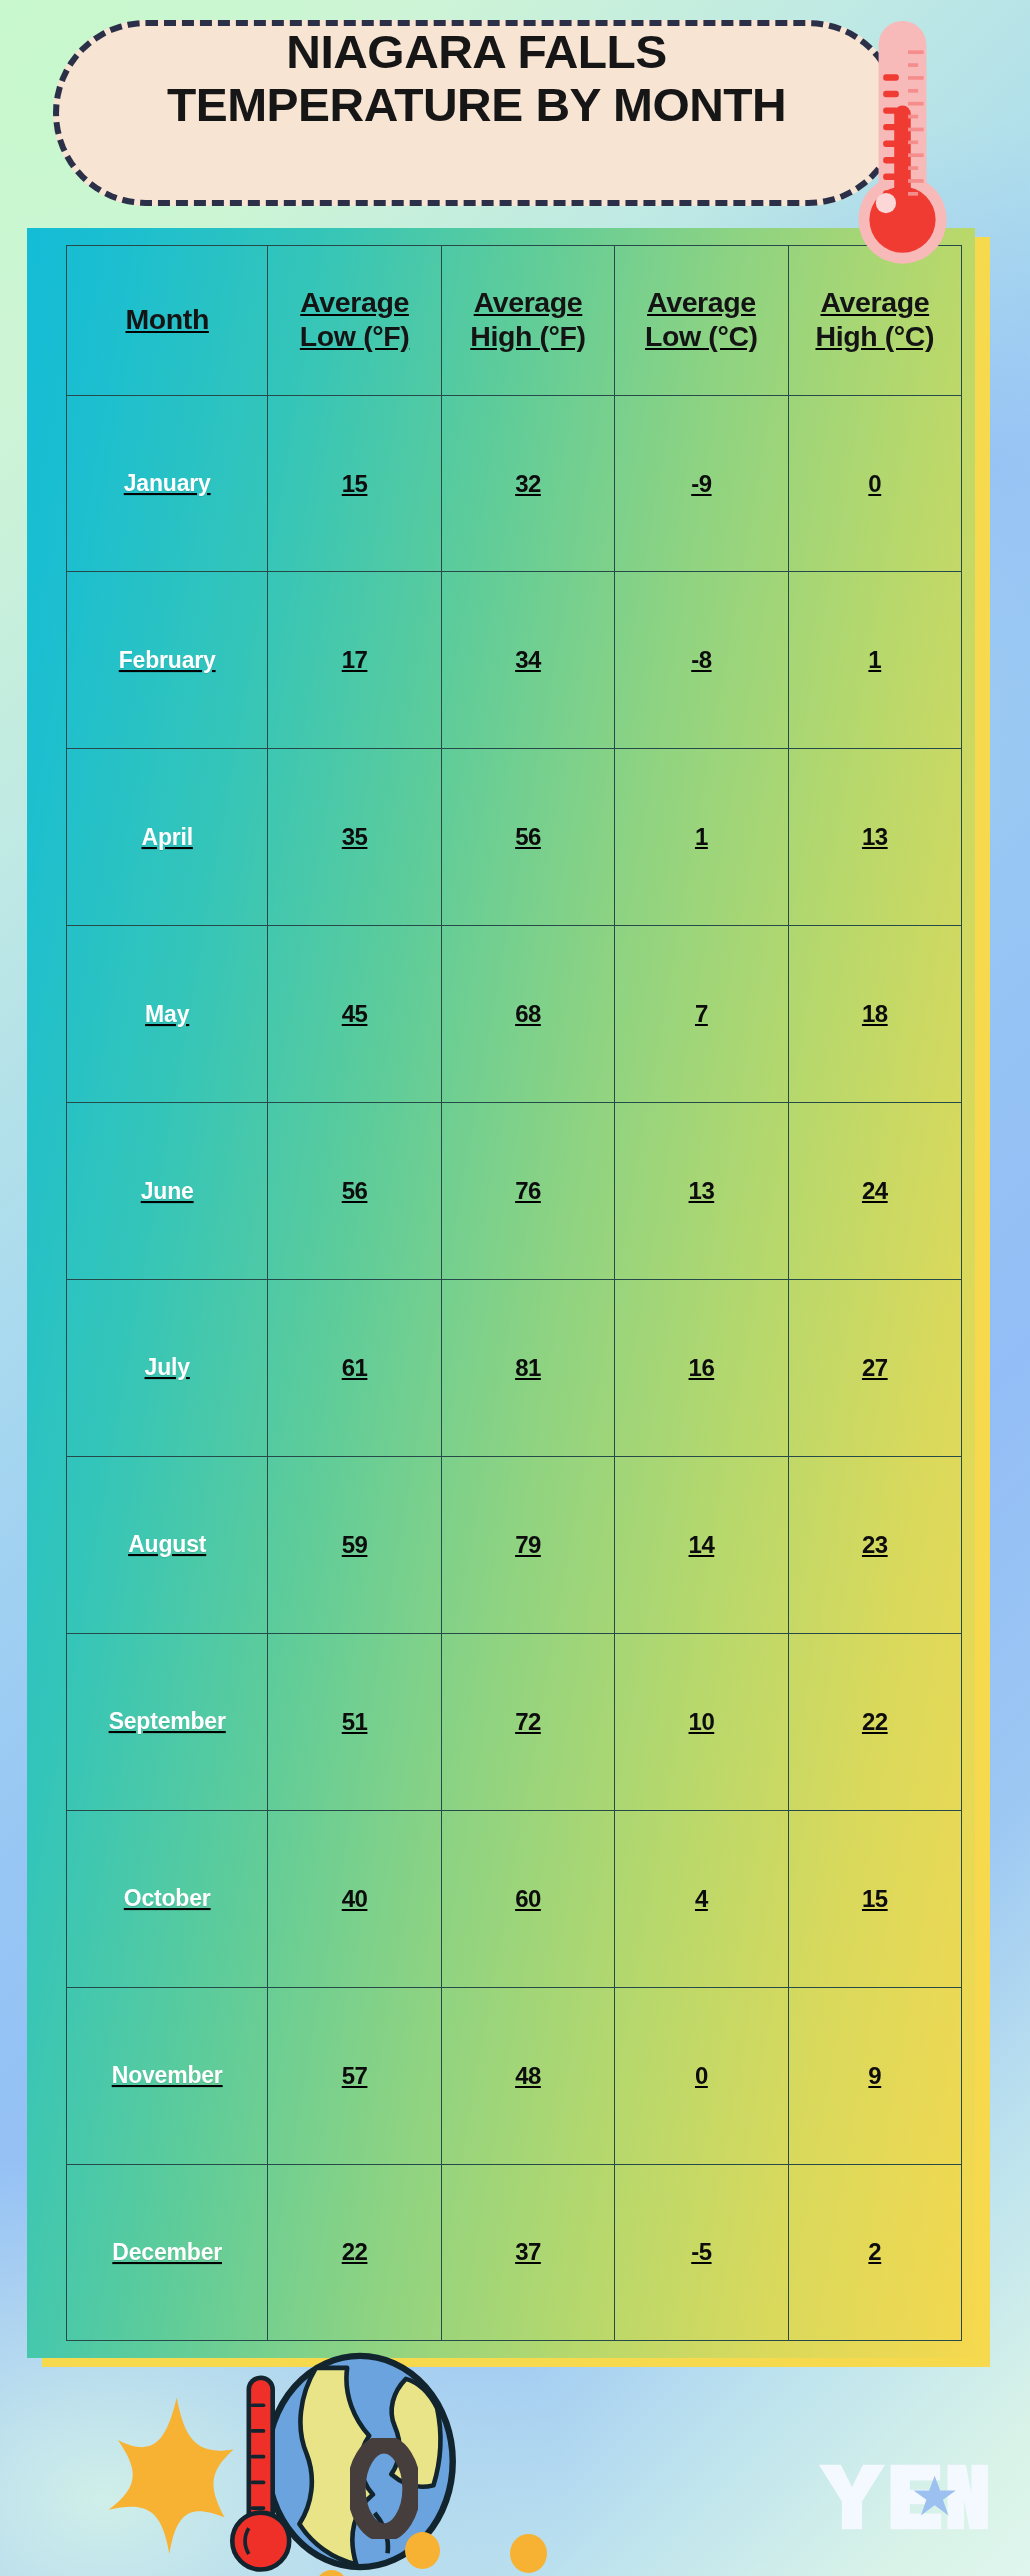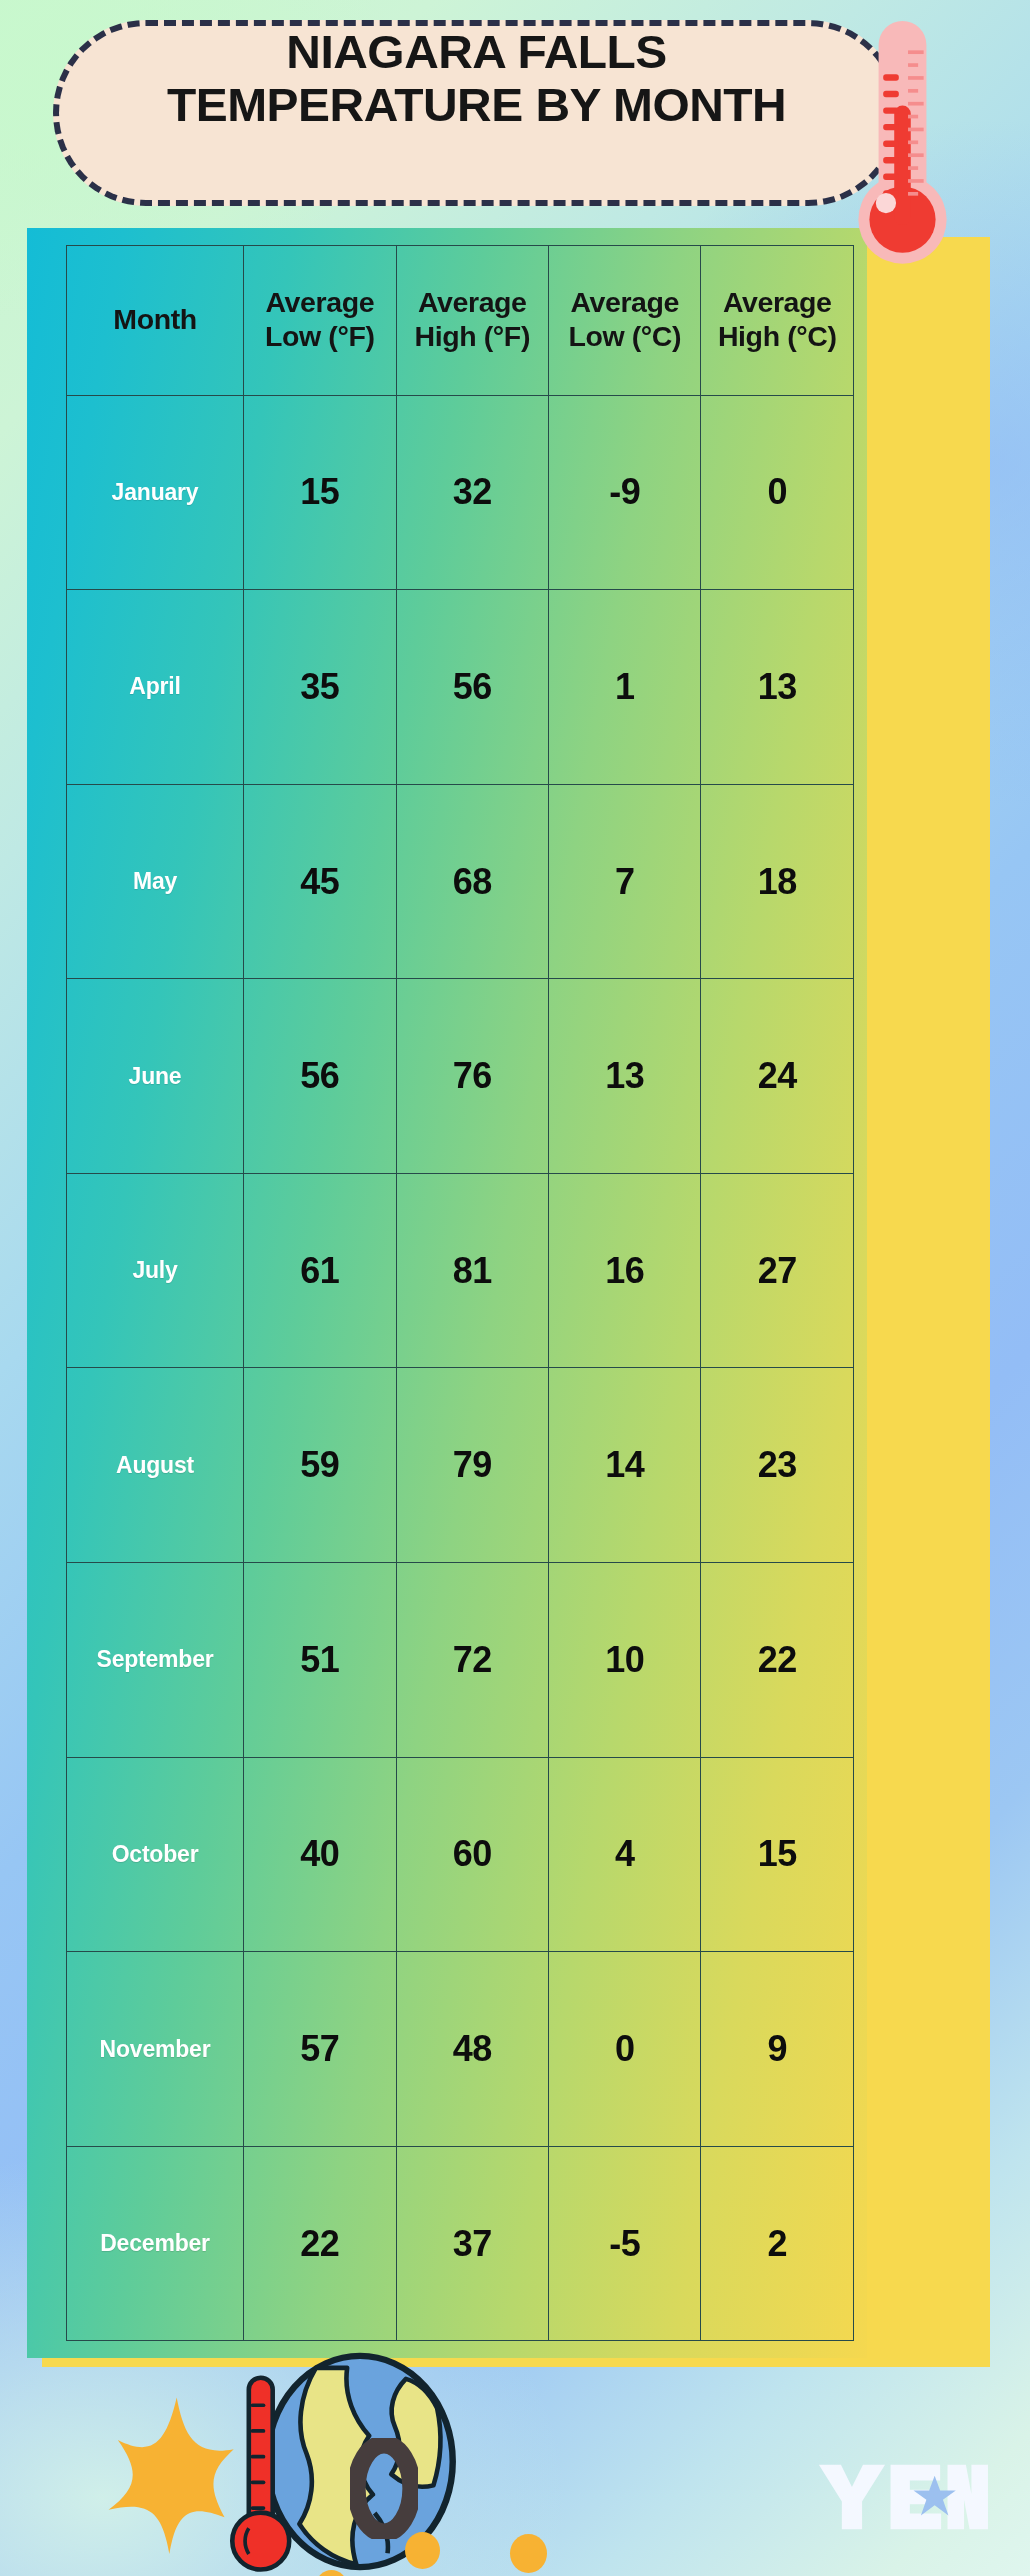--- a/index.html
+++ b/index.html
@@ -81,33 +81,34 @@
     top: 237px;
     width: 948px;
     height: 2130px;
     background: #f7d94e;
     z-index: 2;
   }
   .table-wrap {
     position: absolute;
     left: 27px;
     top: 228px;
-    width: 840px;
+    width: 948px;
     height: 2130px;
     z-index: 3;
     background: linear-gradient(100deg,
       #14bcd6 0%,
       #1dbfcf 8%,
       #34c5b9 22%,
       #5ecc9a 38%,
       #8ed382 54%,
       #b7d86c 70%,
       #d9d95c 84%,
       #f5d84f 100%);
     padding: 16.6px 13px 16.6px 39px;
+    text-decoration: underline;
   }
   table.temp-table {
     width: 100%;
     height: 100%;
     border-collapse: collapse;
     table-layout: fixed;
   }
   table.temp-table td, table.temp-table th {
     border: 1.5px solid #264a4a;
     text-align: center;
@@ -127,21 +128,21 @@
   td.month-cell {
     color: #ffffff;
     font-weight: bold;
     font-size: 23px;
     letter-spacing: -0.2px;
     text-shadow: 0 0.9px 0.9px rgba(0,0,0,0.12);
   }
   td.val-cell {
     color: #0d0d0d;
     font-weight: bold;
-    font-size: 36px;
+    font-size: 24px;
     letter-spacing: -0.5px;
   }
   col.c-month { width: 22.5%; }
   col.c-val   { width: 19.375%; }
 
   
   .deco { position: absolute; z-index: 5; pointer-events: none; }
   .star-shape   { left: 81px;  top: 2392px; width: 184px; height: 175px; }
   .globe-shape  { left: 259px; top: 2351px; width: 202px; height: 221px; }
   .thermo-small { left: 221px; top: 2374px; width: 85px;  height: 202px; }
@@ -247,20 +248,27 @@
     </thead>
     <tbody>
       <tr>
         <td class="month-cell">January</td>
         <td class="val-cell">15</td>
         <td class="val-cell">32</td>
         <td class="val-cell">-9</td>
         <td class="val-cell">0</td>
       </tr>
       <tr>
+        <td class="month-cell">February</td>
+        <td class="val-cell">17</td>
+        <td class="val-cell">34</td>
+        <td class="val-cell">-8</td>
+        <td class="val-cell">1</td>
+      </tr>
+      <tr>
         <td class="month-cell">April</td>
         <td class="val-cell">35</td>
         <td class="val-cell">56</td>
         <td class="val-cell">1</td>
         <td class="val-cell">13</td>
       </tr>
       <tr>
         <td class="month-cell">May</td>
         <td class="val-cell">45</td>
         <td class="val-cell">68</td>

